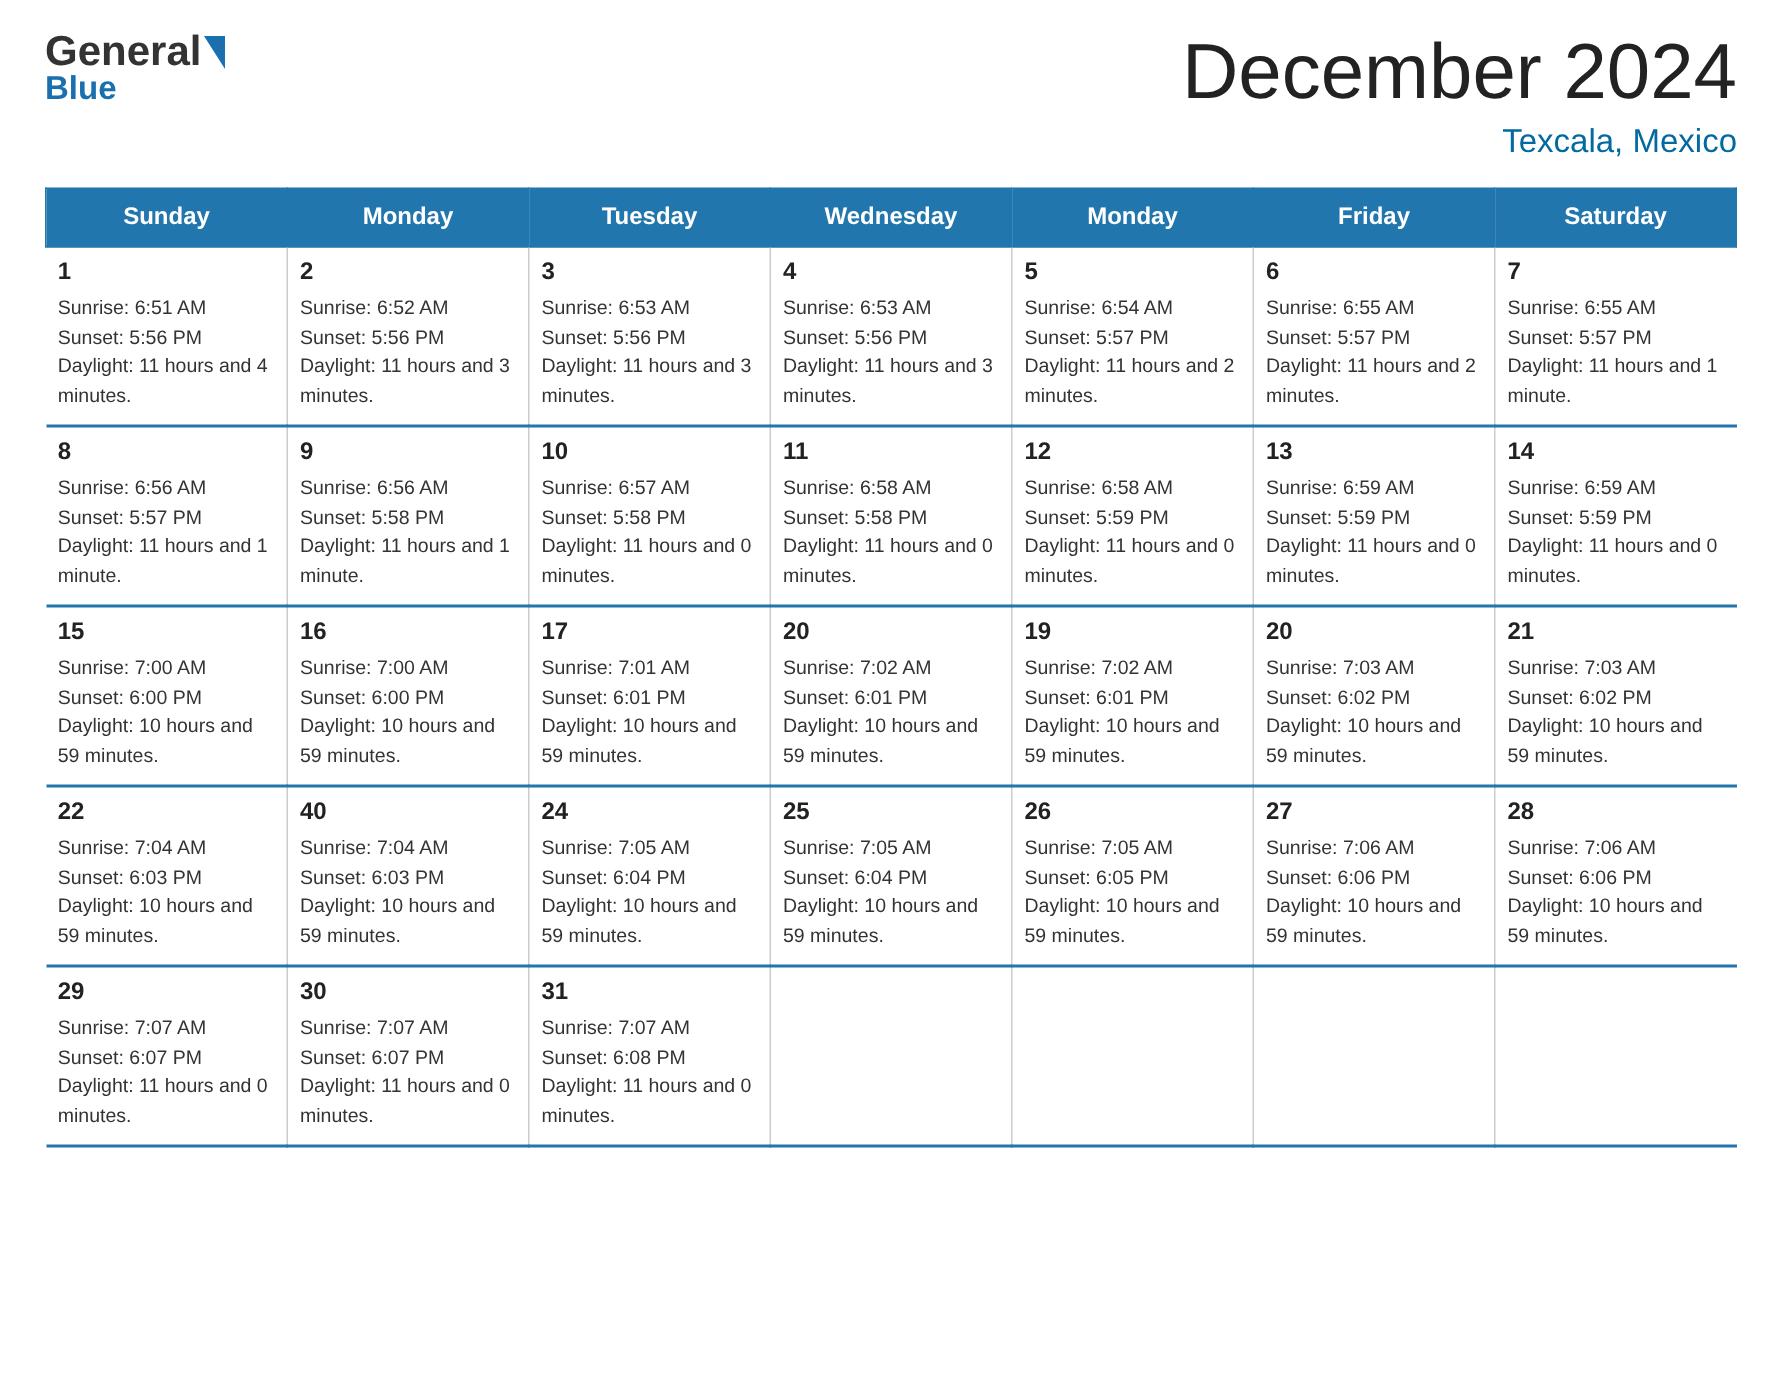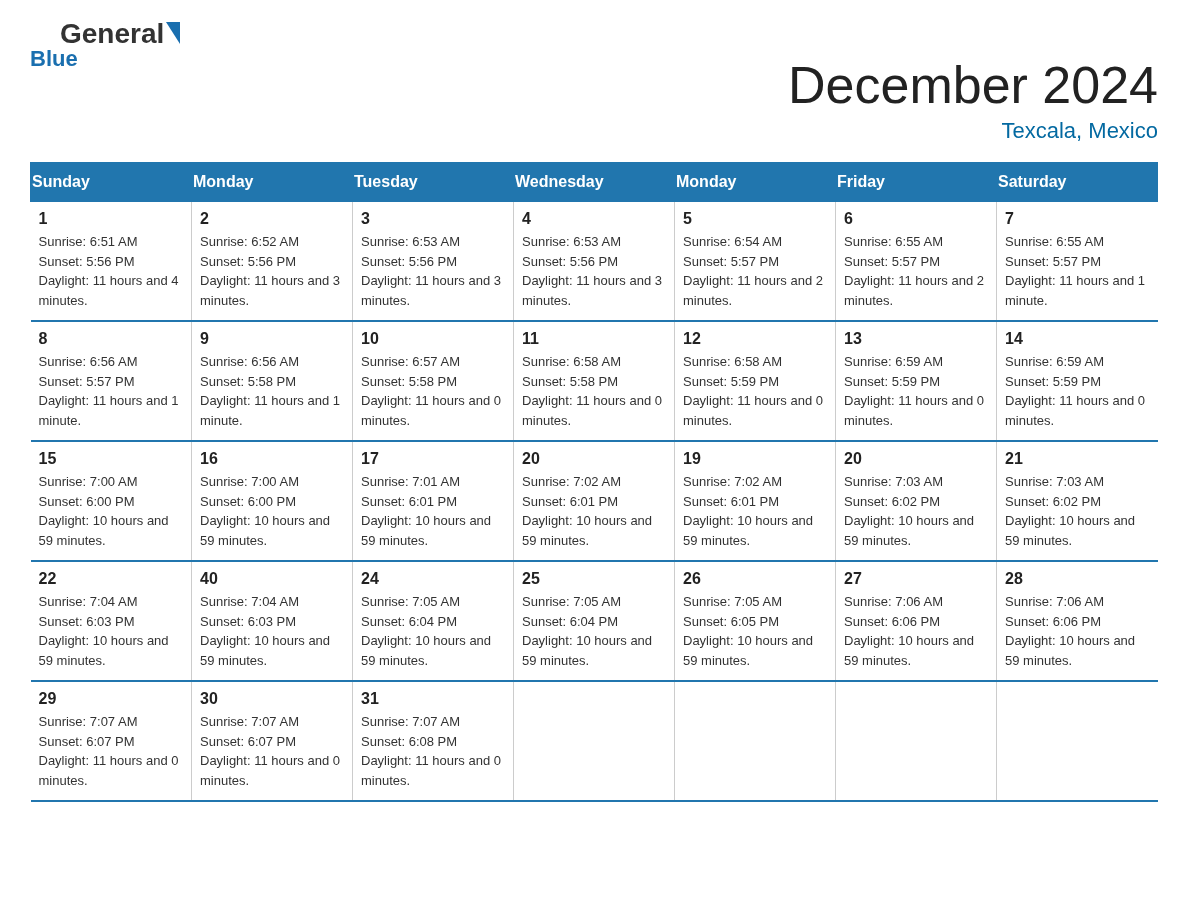--- a/index.html
+++ b/index.html
@@ -45,41 +45,40 @@
       margin-bottom: 2px;
     }
     .title-block {
       text-align: right;
     }
     .month-title {
       font-size: 52px;
       font-weight: normal;
       color: #222;
       line-height: 1.1;
-      margin-top: 37px;
     }
     .location {
       font-size: 22px;
       color: #0369a1;
       margin-top: 4px;
     }
     table {
       width: 100%;
       border-collapse: collapse;
       table-layout: fixed;
     }
     thead tr {
       background-color: #2176ae;
     }
     thead th {
       color: #fff;
       font-size: 16px;
       font-weight: bold;
-      padding: 10px 1px;
-      text-align: left;
+      padding: 10px 24px;
+      text-align: center;
       border: 1px solid #2176ae;
     }
     tbody tr {
       border-bottom: 2px solid #2176ae;
     }
     tbody td {
       vertical-align: top;
       padding: 8px 8px 10px 8px;
       font-size: 13px;
       color: #333;
@@ -104,21 +103,21 @@
     tbody tr:last-child {
       border-bottom: 2px solid #2176ae;
       margin-top: 20px;
     }
   </style>
 </head>
 <body>
 
 <div class="header">
   <div class="logo">
-    <div style="display:flex; align-items:center;margin-left:30px;">
+    <div style="display:flex; align-items:flex-end;">
       <span class="logo-general">General</span>
       <div class="logo-triangle"></div>
     </div>
     <span class="logo-blue">Blue</span>
   </div>
   <div class="title-block">
     <div class="month-title">December 2024</div>
     <div class="location">Texcala, Mexico</div>
   </div>
 </div>

